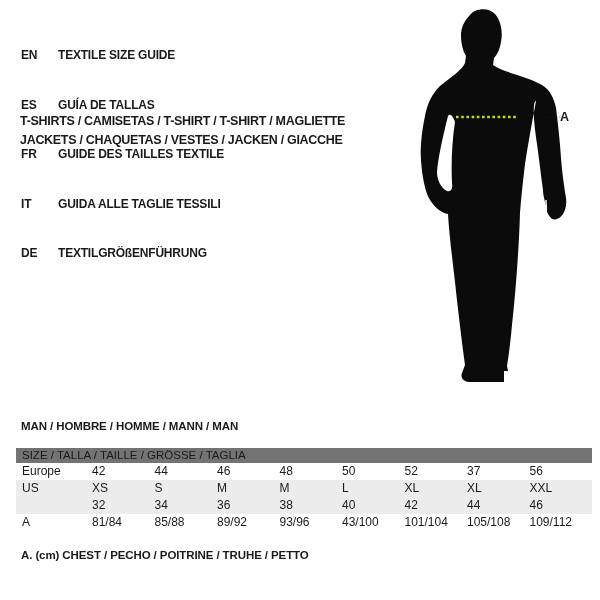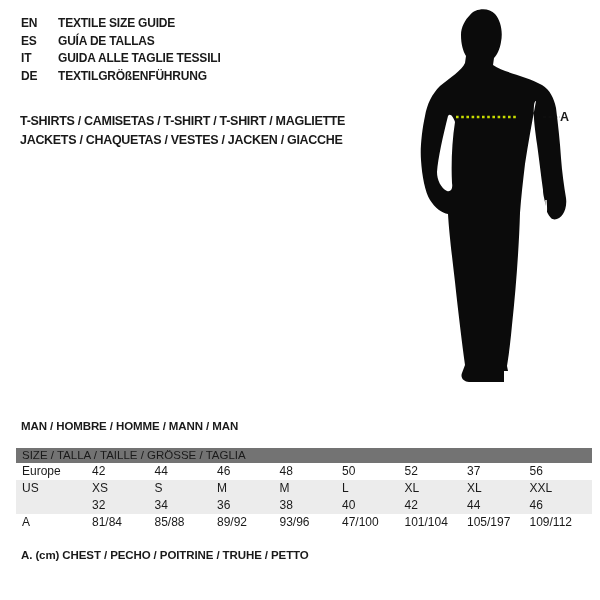--- a/index.html
+++ b/index.html
@@ -2,21 +2,21 @@
 <html><head>
 <meta charset="utf-8">
 <style>
   html,body{margin:0;padding:0;background:#fff;}
   .stage{
     position:relative;width:600px;height:600px;background:#ffffff;overflow:hidden;
     font-family:"Liberation Sans", sans-serif;color:#1a1a1a;
   }
   
   .lang-list{position:absolute;left:21px;top:15px;}
-  .lang-row{display:flex;height:17.5px;line-height:17.5px;font-size:12px;font-weight:bold;letter-spacing:-0.2px;}
+  .lang-row{display:flex;height:17.5px;line-height:17.5px;font-size:12px;font-weight:bold;letter-spacing:-0.2px;margin-top:32px;}
   .lang-code{width:37px;flex:0 0 37px;}
   
   .category{position:absolute;left:20px;top:112px;font-size:12.5px;font-weight:bold;line-height:18.5px;letter-spacing:-0.3px;white-space:nowrap;}
   
   .figure-svg{position:absolute;left:420px;top:0;width:180px;height:400px;}
   .marker-label{position:absolute;left:560px;top:110px;font-size:12.5px;font-weight:600;letter-spacing:0;}
   
   .man-label{position:absolute;left:21px;top:420px;font-size:11.5px;font-weight:bold;letter-spacing:-0.1px;}
   
   .size-table{position:absolute;left:16px;top:448px;width:576px;font-size:12px;}
@@ -34,20 +34,24 @@
 <div class="stage">
 
   <div class="lang-list">
     <div class="lang-row">
       <span class="lang-code">EN</span>
       <span class="lang-label">TEXTILE SIZE GUIDE</span>
     </div>
     <div class="lang-row">
       <span class="lang-code">ES</span>
       <span class="lang-label">GUÍA DE TALLAS</span>
+    </div>
+    <div class="lang-row">
+      <span class="lang-code">FR</span>
+      <span class="lang-label">GUIDE DES TAILLES TEXTILE</span>
     </div>
     <div class="lang-row">
       <span class="lang-code">IT</span>
       <span class="lang-label">GUIDA ALLE TAGLIE TESSILI</span>
     </div>
     <div class="lang-row">
       <span class="lang-code">DE</span>
       <span class="lang-label">TEXTILGRÖßENFÜHRUNG</span>
     </div>
   </div>
@@ -146,22 +150,22 @@
       <span class="t-cell">44</span>
       <span class="t-cell">46</span>
     </div>
 
     <div class="t-row">
       <span class="t-label">A</span>
       <span class="t-cell">81/84</span>
       <span class="t-cell">85/88</span>
       <span class="t-cell">89/92</span>
       <span class="t-cell">93/96</span>
-      <span class="t-cell">47/100</span>
+      <span class="t-cell">43/100</span>
       <span class="t-cell">101/104</span>
-      <span class="t-cell">105/197</span>
+      <span class="t-cell">105/108</span>
       <span class="t-cell">109/112</span>
     </div>
   </div>
 
   <div class="footnote">A. (cm) CHEST / PECHO / POITRINE / TRUHE / PETTO</div>
 
 </div>
 
 </body></html>

